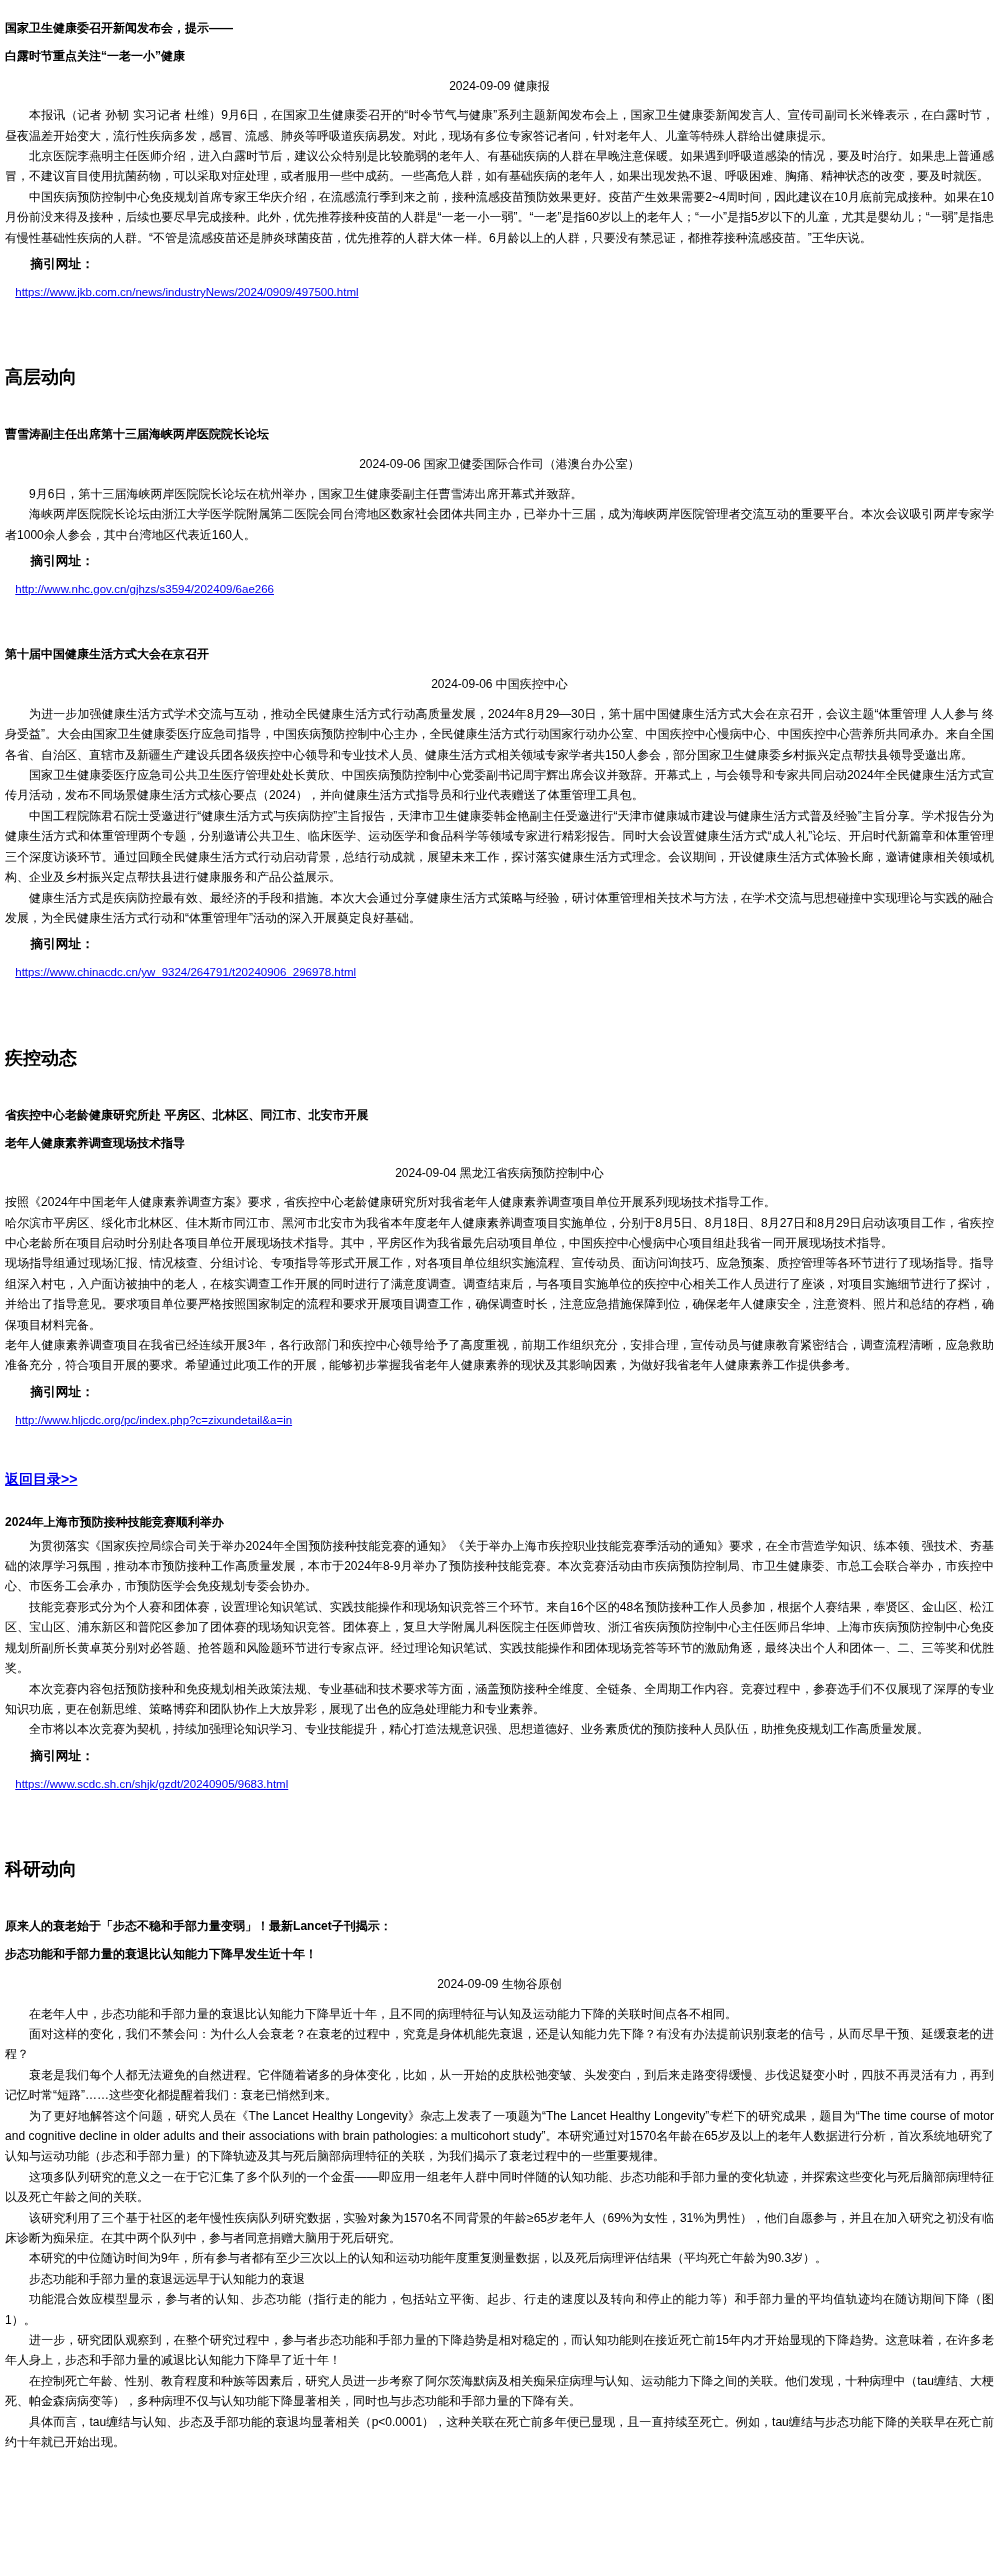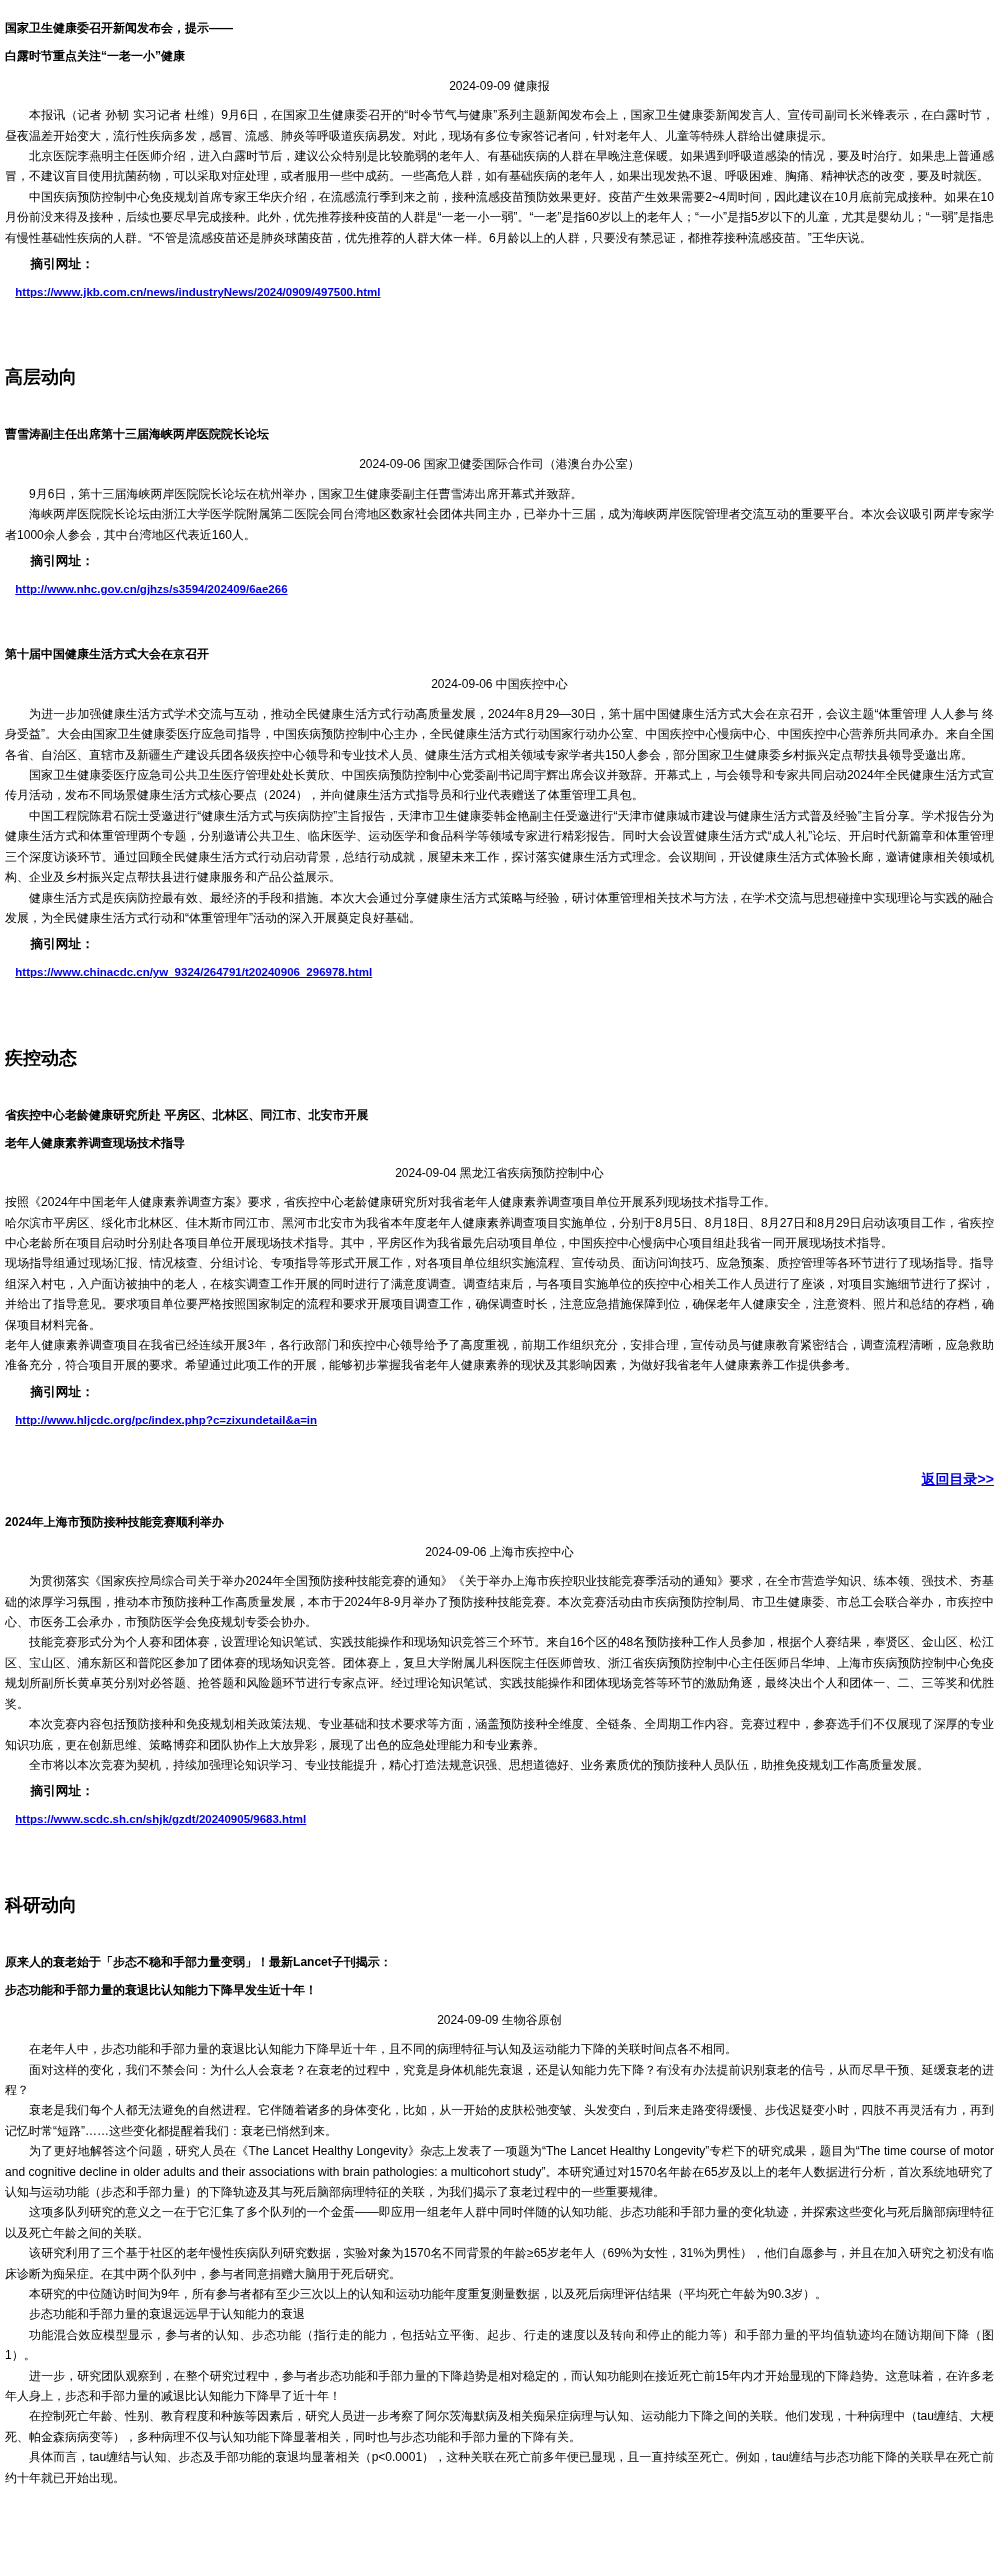--- a/index.html
+++ b/index.html
@@ -6,22 +6,22 @@
   body{font-family:"Liberation Sans","DejaVu Sans",sans-serif;color:#000;}
   .page{width:999px;margin:0 auto;padding:13.6px 5.1px 25.5px 5.1px;box-sizing:border-box;background:#fff;}
   .section-header{font-size:18px;font-weight:bold;color:#000;margin:63px 0 31px 0;line-height:24px;}
   .article{margin-bottom:41px;}
   .art-title{font-size:12px;font-weight:bold;line-height:28px;color:#000;}
   .art-date{font-size:12px;text-align:center;line-height:22px;margin:5.1px 0 8.5px 0;color:#000;}
   .para{font-size:12px;line-height:20.4px;text-align:justify;margin:0;color:#000;}
   .para.indent{text-indent:2em;}
   .cite-label{font-size:12.7px;font-weight:bold;text-indent:2em;margin-top:5px;line-height:22px;color:#000;}
   .link-line{margin-top:6.8px;line-height:20.4px;padding-left:10.2px;}
-  a.cite-link{color:#0000ee;font-size:11.5px;text-decoration:underline;cursor:pointer;word-break:break-all;font-weight:bold;}
-  .back-wrap{text-align:right;margin:8.5px 0 18.7px 0;}
+  a.cite-link{color:#0000ee;font-size:11.5px;text-decoration:underline;cursor:pointer;word-break:break-all;}
+  .back-wrap{text-align:left;margin:8.5px 0 18.7px 0;}
   a.back-link{color:#0000ee;font-weight:bold;font-size:14px;text-decoration:underline;cursor:pointer;}
 </style>
 </head>
 <body>
 
 <div class="page">
     <div class="article">
       <div class="art-title">国家卫生健康委召开新闻发布会，提示——</div>
       <div class="art-title">白露时节重点关注“一老一小”健康</div>
       <div class="art-date">2024-09-09 健康报</div>
@@ -58,21 +58,20 @@
       <div class="para">按照《2024年中国老年人健康素养调查方案》要求，省疾控中心老龄健康研究所对我省老年人健康素养调查项目单位开展系列现场技术指导工作。</div>
       <div class="para">哈尔滨市平房区、绥化市北林区、佳木斯市同江市、黑河市北安市为我省本年度老年人健康素养调查项目实施单位，分别于8月5日、8月18日、8月27日和8月29日启动该项目工作，省疾控中心老龄所在项目启动时分别赴各项目单位开展现场技术指导。其中，平房区作为我省最先启动项目单位，中国疾控中心慢病中心项目组赴我省一同开展现场技术指导。</div>
       <div class="para">现场指导组通过现场汇报、情况核查、分组讨论、专项指导等形式开展工作，对各项目单位组织实施流程、宣传动员、面访问询技巧、应急预案、质控管理等各环节进行了现场指导。指导组深入村屯，入户面访被抽中的老人，在核实调查工作开展的同时进行了满意度调查。调查结束后，与各项目实施单位的疾控中心相关工作人员进行了座谈，对项目实施细节进行了探讨，并给出了指导意见。要求项目单位要严格按照国家制定的流程和要求开展项目调查工作，确保调查时长，注意应急措施保障到位，确保老年人健康安全，注意资料、照片和总结的存档，确保项目材料完备。</div>
       <div class="para">老年人健康素养调查项目在我省已经连续开展3年，各行政部门和疾控中心领导给予了高度重视，前期工作组织充分，安排合理，宣传动员与健康教育紧密结合，调查流程清晰，应急救助准备充分，符合项目开展的要求。希望通过此项工作的开展，能够初步掌握我省老年人健康素养的现状及其影响因素，为做好我省老年人健康素养工作提供参考。</div>
       <div class="cite-label">摘引网址：</div>
       <div class="link-line"><a class="cite-link" href="#">http://www.hljcdc.org/pc/index.php?c=zixundetail&amp;a=in</a></div>
     </div>
     <div class="article">
       <div class="back-wrap"><a class="back-link" href="#">返回目录&gt;&gt;</a></div>
       <div class="art-title">2024年上海市预防接种技能竞赛顺利举办</div>
-      <div class="art-date">2024-09-06 上海市疾控中心</div>
       <div class="para indent">为贯彻落实《国家疾控局综合司关于举办2024年全国预防接种技能竞赛的通知》《关于举办上海市疾控职业技能竞赛季活动的通知》要求，在全市营造学知识、练本领、强技术、夯基础的浓厚学习氛围，推动本市预防接种工作高质量发展，本市于2024年8-9月举办了预防接种技能竞赛。本次竞赛活动由市疾病预防控制局、市卫生健康委、市总工会联合举办，市疾控中心、市医务工会承办，市预防医学会免疫规划专委会协办。</div>
       <div class="para indent">技能竞赛形式分为个人赛和团体赛，设置理论知识笔试、实践技能操作和现场知识竞答三个环节。来自16个区的48名预防接种工作人员参加，根据个人赛结果，奉贤区、金山区、松江区、宝山区、浦东新区和普陀区参加了团体赛的现场知识竞答。团体赛上，复旦大学附属儿科医院主任医师曾玫、浙江省疾病预防控制中心主任医师吕华坤、上海市疾病预防控制中心免疫规划所副所长黄卓英分别对必答题、抢答题和风险题环节进行专家点评。经过理论知识笔试、实践技能操作和团体现场竞答等环节的激励角逐，最终决出个人和团体一、二、三等奖和优胜奖。</div>
       <div class="para indent">本次竞赛内容包括预防接种和免疫规划相关政策法规、专业基础和技术要求等方面，涵盖预防接种全维度、全链条、全周期工作内容。竞赛过程中，参赛选手们不仅展现了深厚的专业知识功底，更在创新思维、策略博弈和团队协作上大放异彩，展现了出色的应急处理能力和专业素养。</div>
       <div class="para indent">全市将以本次竞赛为契机，持续加强理论知识学习、专业技能提升，精心打造法规意识强、思想道德好、业务素质优的预防接种人员队伍，助推免疫规划工作高质量发展。</div>
       <div class="cite-label">摘引网址：</div>
       <div class="link-line"><a class="cite-link" href="#">https://www.scdc.sh.cn/shjk/gzdt/20240905/9683.html</a></div>
     </div>
     <div class="section-header">科研动向</div>
     <div class="article">
       <div class="art-title">原来人的衰老始于「步态不稳和手部力量变弱」！最新Lancet子刊揭示：</div>

